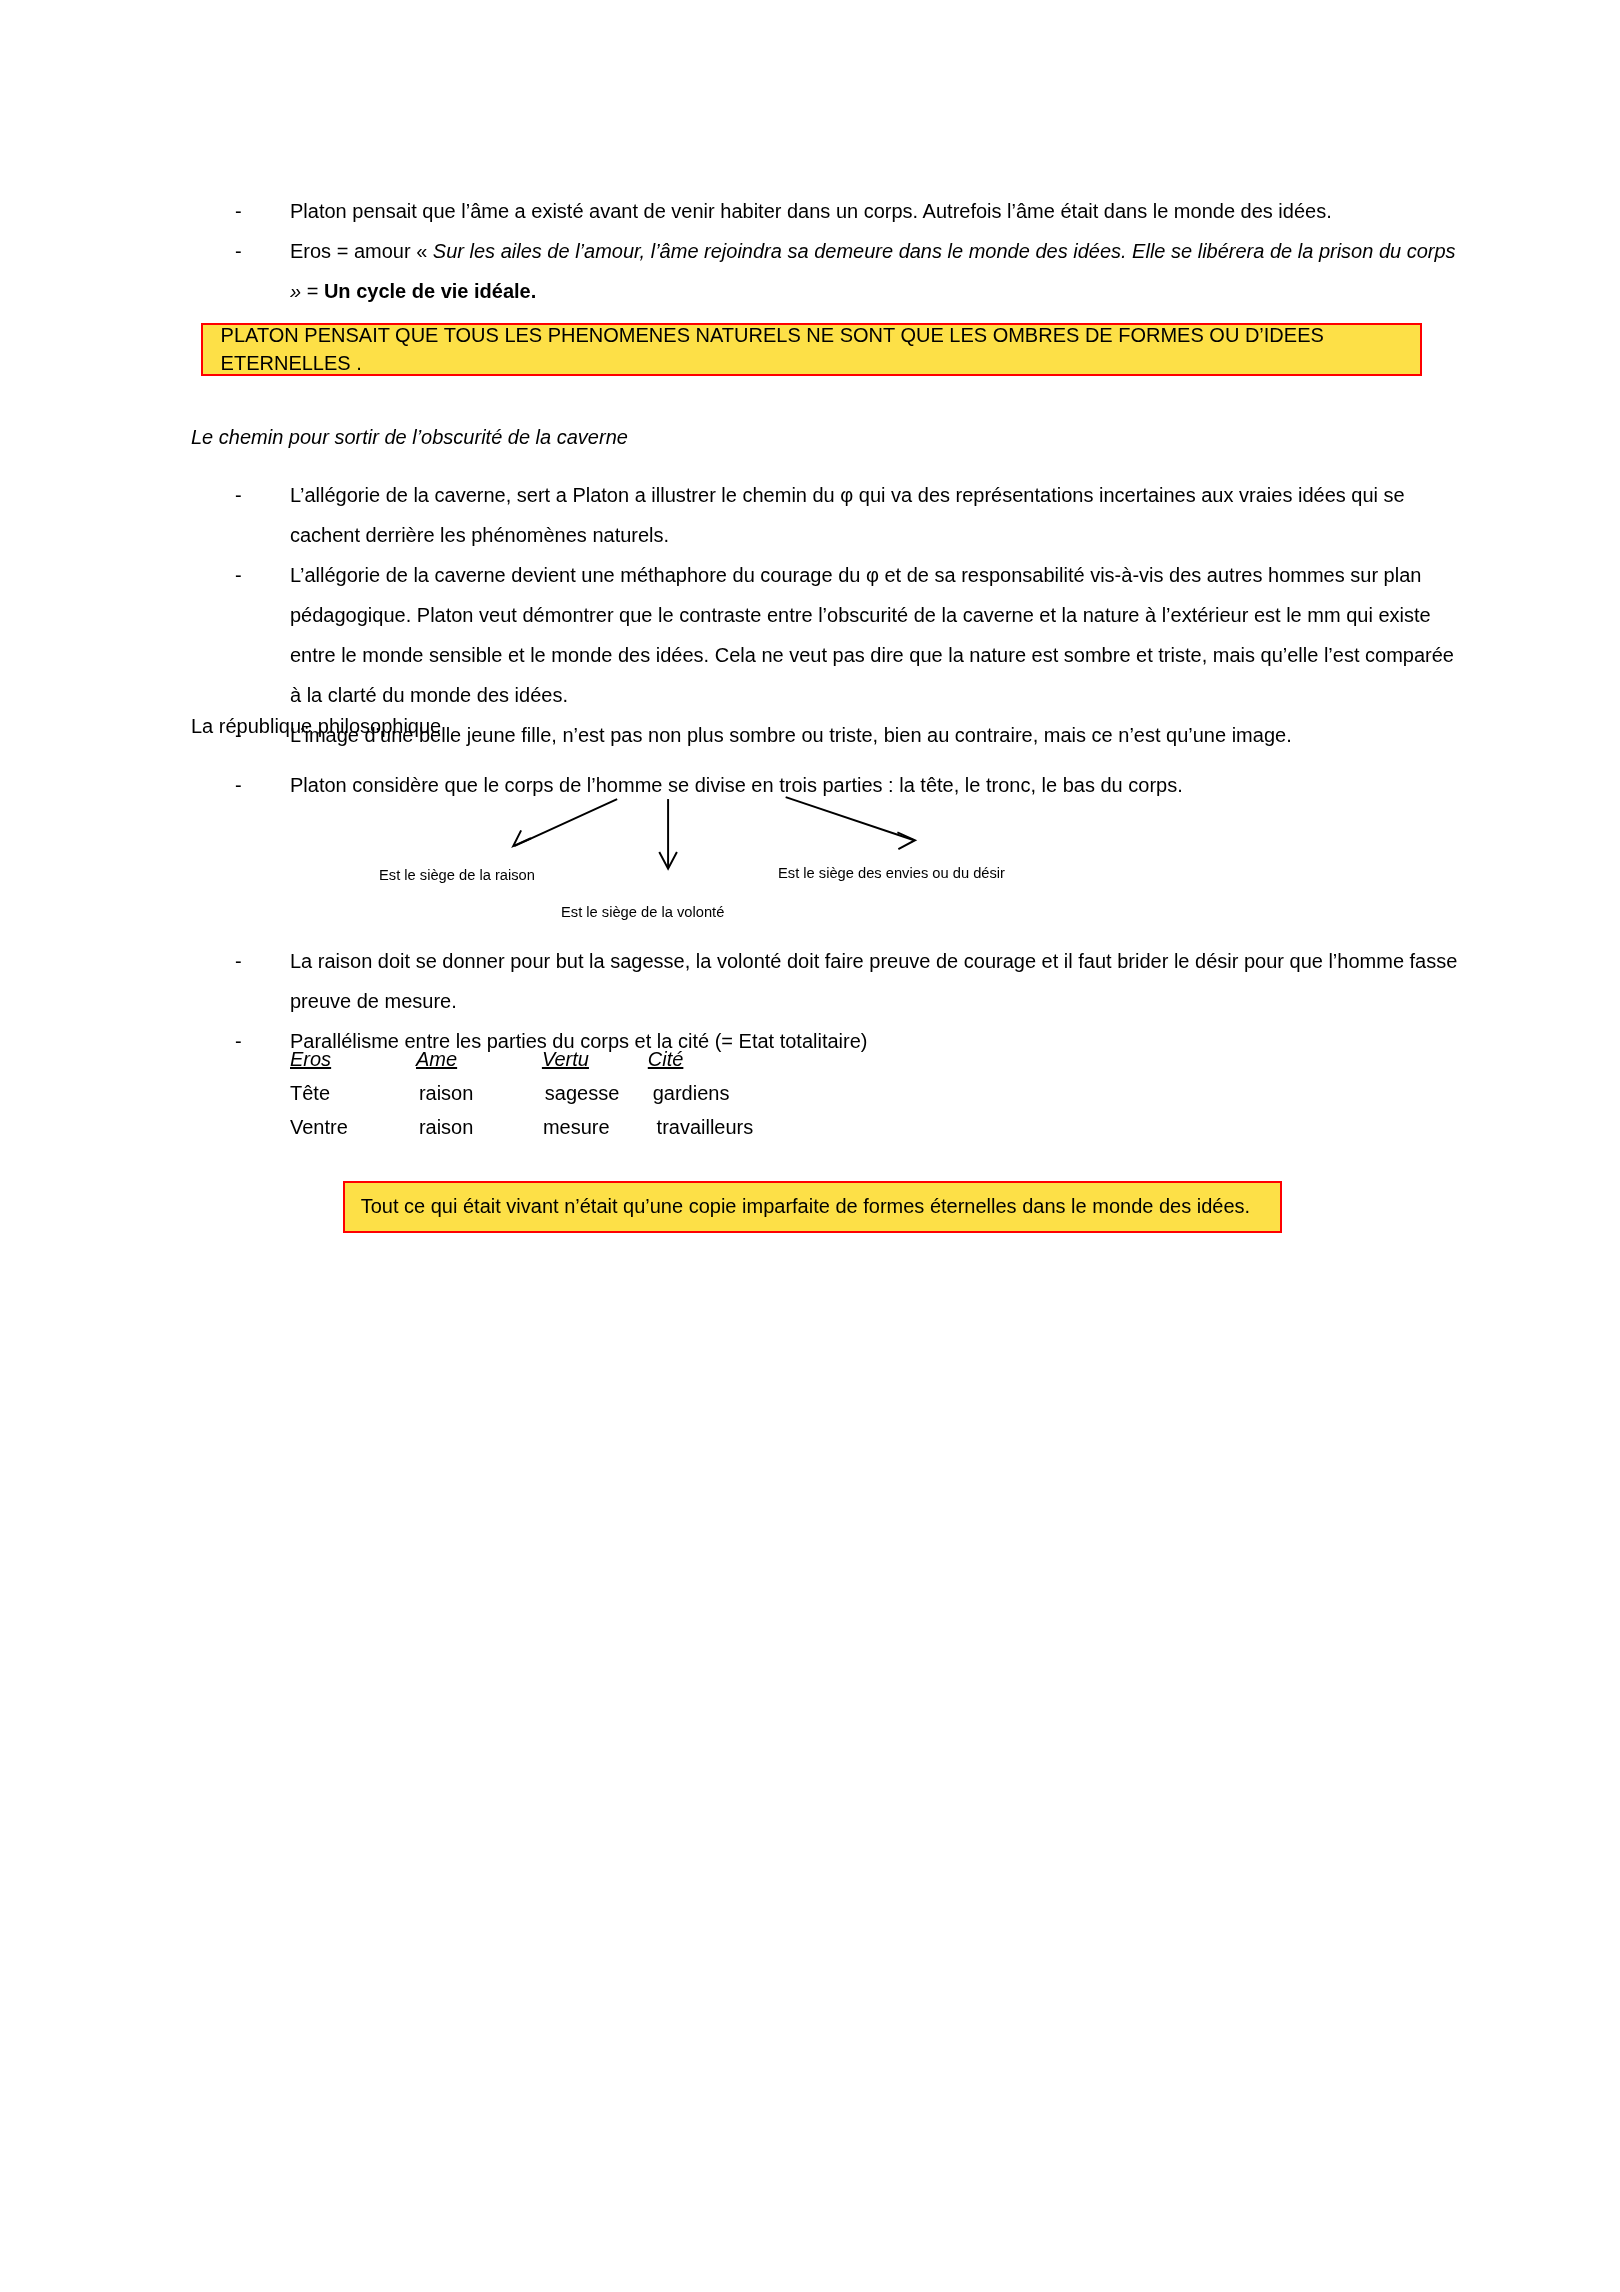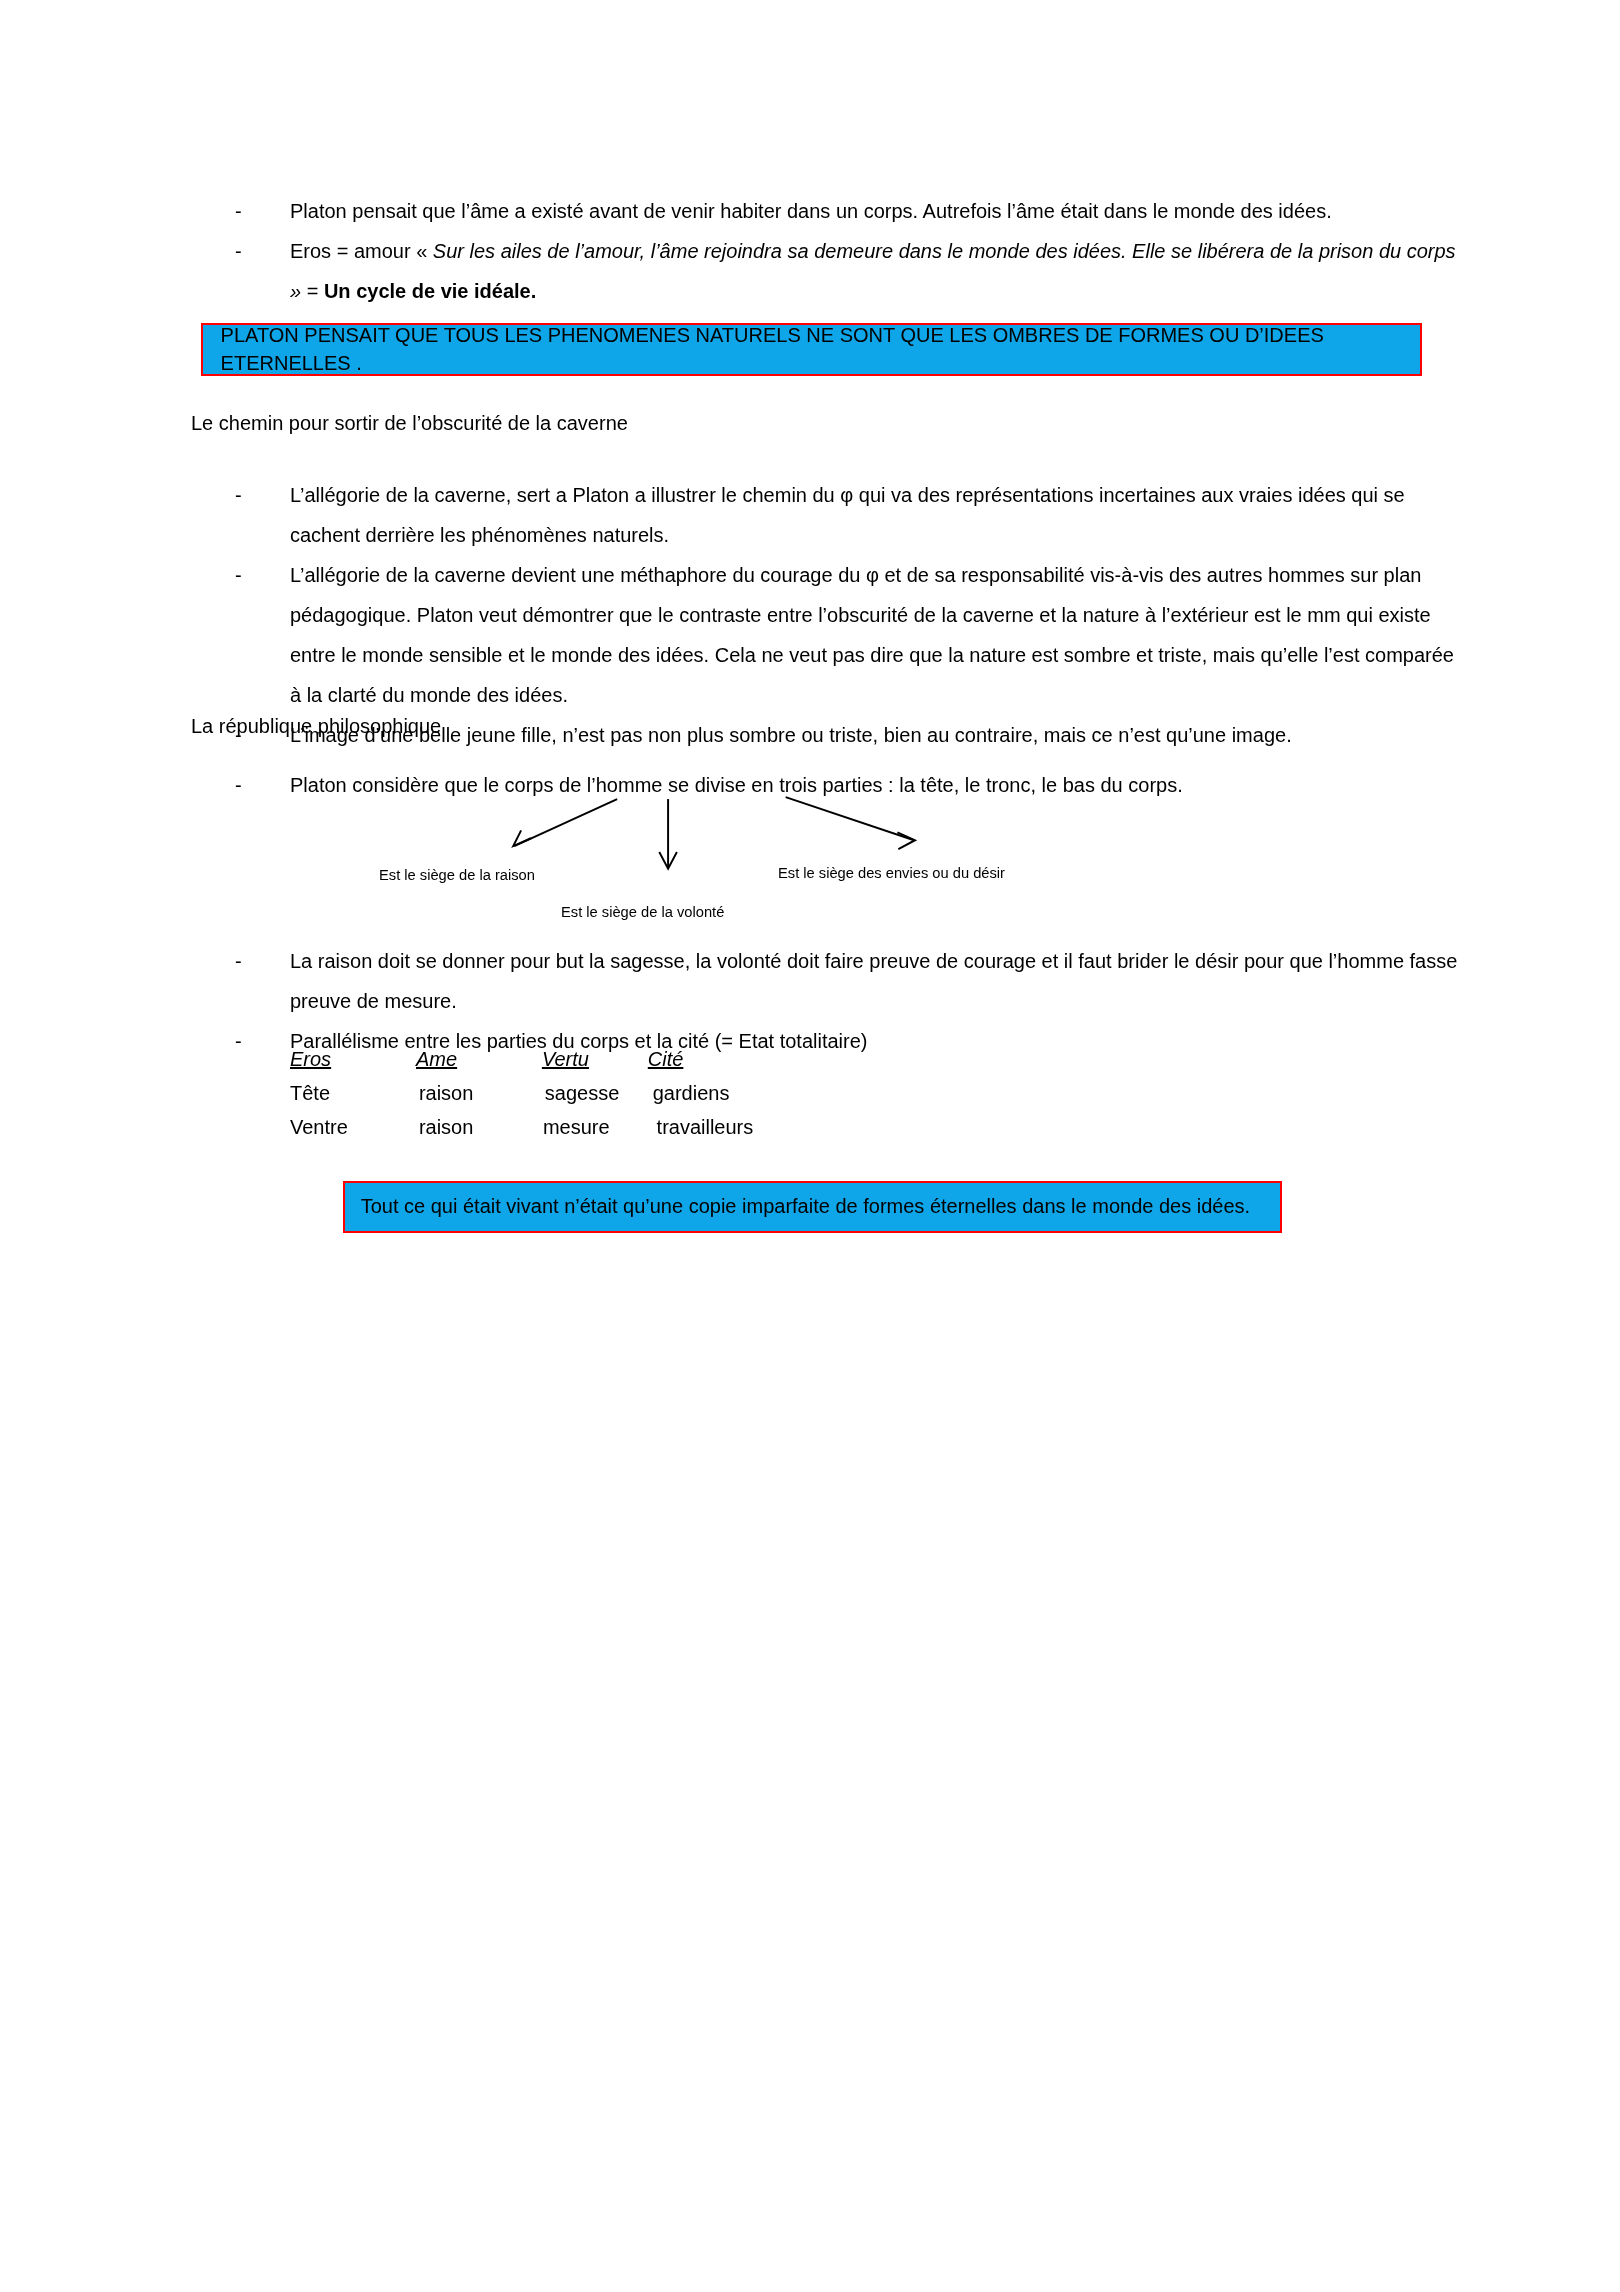--- a/index.html
+++ b/index.html
@@ -61,21 +61,21 @@
 
   em.it { font-style: italic; }
   b.bd  { font-weight: bold; }
   .u    { }
 
   
   .redbox {
     position: absolute;
     box-sizing: border-box;
     border: 2px solid #ff0000;
-    background: #0ea5e9;
+    background: #fde047;
     display: flex;
     align-items: center;
   }
   .redbox .redbox-text {
     display: block;
     font-size: 20px;
     line-height: 27.4px;
     color: #000;
   }
   #redbox-1 {
@@ -163,21 +163,21 @@
       <li class="bullet">
         <span class="dash">-</span>
         <span class="txt"><span>Eros = amour « </span><em class="it"> Sur les ailes de l’amour, l’âme rejoindra sa demeure dans le monde des idées. Elle se libérera de la prison du corps »</em><span> = </span><b class="bd">Un cycle de vie idéale.</b></span>
       </li>
     </ul>
 
     <div class="redbox" id="redbox-1">
       <span class="redbox-text">PLATON PENSAIT QUE TOUS LES PHENOMENES NATURELS NE SONT QUE LES OMBRES DE  FORMES OU D’IDEES ETERNELLES .</span>
     </div>
 
-    <div class="section-head" style="position:absolute; left:0; top:403px; width:1274px;">
+    <div class="section-head" style="position:absolute; left:0; top:417px; width:1274px;font-style:italic;">
       <span>Le chemin pour sortir de l’obscurité de la caverne</span>
     </div>
 
     <ul class="bullets" style="position:absolute; left:0; top:475px; width:1620px;">
       <li class="bullet">
         <span class="dash">-</span>
         <span class="txt">L’allégorie de la caverne, sert a Platon a illustrer le chemin du φ qui va des représentations incertaines aux vraies idées qui se cachent derrière les phénomènes naturels.</span>
       </li>
       <li class="bullet">
         <span class="dash">-</span>

